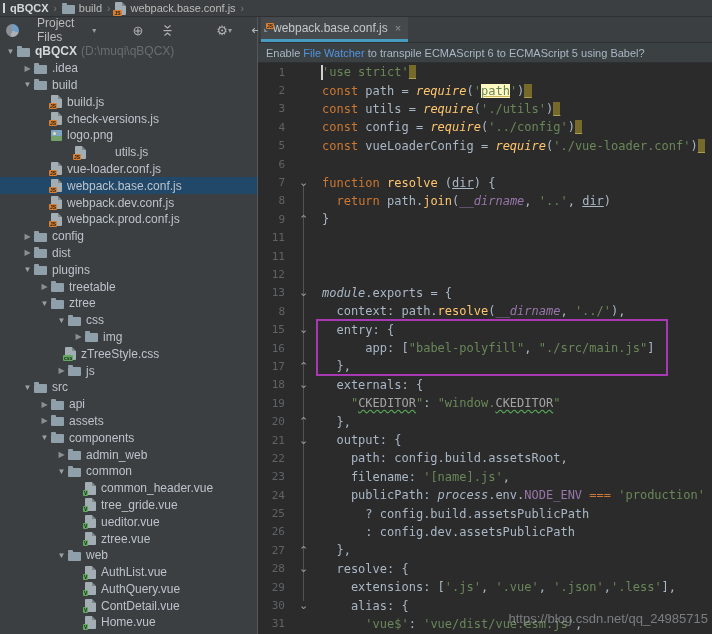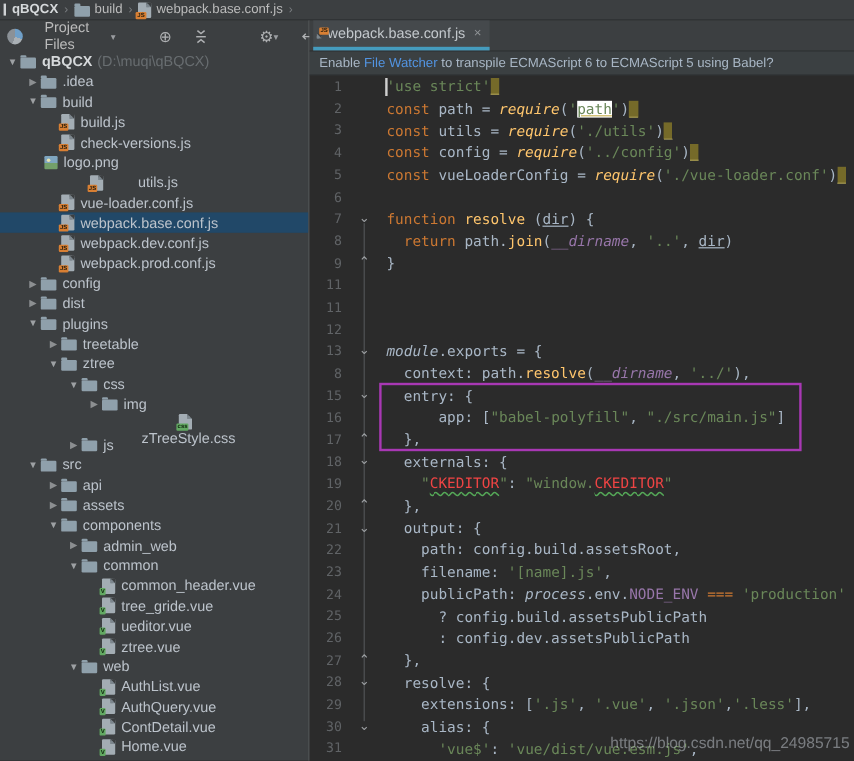--- a/index.html
+++ b/index.html
@@ -87,23 +87,23 @@
   .t-k  { color:#cc7832; }
   .t-s  { color:#6a8759; }
   .t-f  { color:#ffc66d; }
   .t-req{ color:#ffc66d; font-style:italic; }
   .t-d  { color:#a9b7c6; }
   .t-p  { color:#9876aa; font-style:italic; }
   .t-pu { color:#9876aa; }
   .t-it { color:#a9b7c6; font-style:italic; }
   .t-u  { color:#a9b7c6; text-decoration:underline; }
   .t-w  { background:#756a29; color:#d9cc79; }
-  .t-hl { color:#6a8759; background:#ffffff; text-decoration:underline;
+  .t-hl { color:#6a8759; background:#fef9c3; text-decoration:underline;
           text-decoration-color:#c9b457; }
-  .t-sw { color:#ef4444; text-decoration:underline wavy #54a857; text-underline-offset:2px; }
+  .t-sw { color:#a3a3a3; text-decoration:underline wavy #54a857; text-underline-offset:2px; }
   .foldline { position:absolute; left:45px; top:123px; width:1px; height:415px;
     background:#515456; }
   .caret { position:absolute; left:63px; top:2px; width:1.5px; height:15px; background:#d0d0d0; }
   .annot { position:absolute; left:58px; top:256px; width:352px; height:57px;
     border:2px solid var(--annot,#a838b4); pointer-events:none; }
   .wm { position:absolute; right:4px; bottom:8px; font-size:13px;
     color:rgba(185,192,198,0.55);margin-top:14px; }
 </style>
 </head>
 <body>
@@ -182,21 +182,21 @@
           </span>
           <span class="tw-label">build.js</span>
         </div>
         <div class="row" style="padding-left: 38px;">
           <span class="tw-arrow"></span>
           <span class="fico">
             <span class="fbadge js">JS</span>
           </span>
           <span class="tw-label">check-versions.js</span>
         </div>
-        <div class="row" style="padding-left: 24px;">
+        <div class="row" style="padding-left: 38px;">
           <span class="tw-arrow"></span>
           <span class="ico-img"></span>
           <span class="tw-label">logo.png</span>
         </div>
         <div class="row" style="padding-left: 38px; gap: 24px;">
           <span class="tw-arrow"></span>
           <span class="fico">
             <span class="fbadge js">JS</span>
           </span>
           <span class="tw-label">utils.js</span>
@@ -257,21 +257,21 @@
         <div class="row" style="padding-left: 55px;">
           <span class="tw-arrow">▼</span>
           <span class="ico-folder"></span>
           <span class="tw-label">css</span>
         </div>
         <div class="row" style="padding-left: 72px;">
           <span class="tw-arrow col">▶</span>
           <span class="ico-folder"></span>
           <span class="tw-label">img</span>
         </div>
-        <div class="row" style="padding-left: 52px; flex-direction: column;">
+        <div class="row" style="padding-left: 52px;">
           <span class="tw-arrow"></span>
           <span class="fico">
             <span class="fbadge css">css</span>
           </span>
           <span class="tw-label">zTreeStyle.css</span>
         </div>
         <div class="row" style="padding-left: 55px;">
           <span class="tw-arrow col">▶</span>
           <span class="ico-folder"></span>
           <span class="tw-label">js</span>

